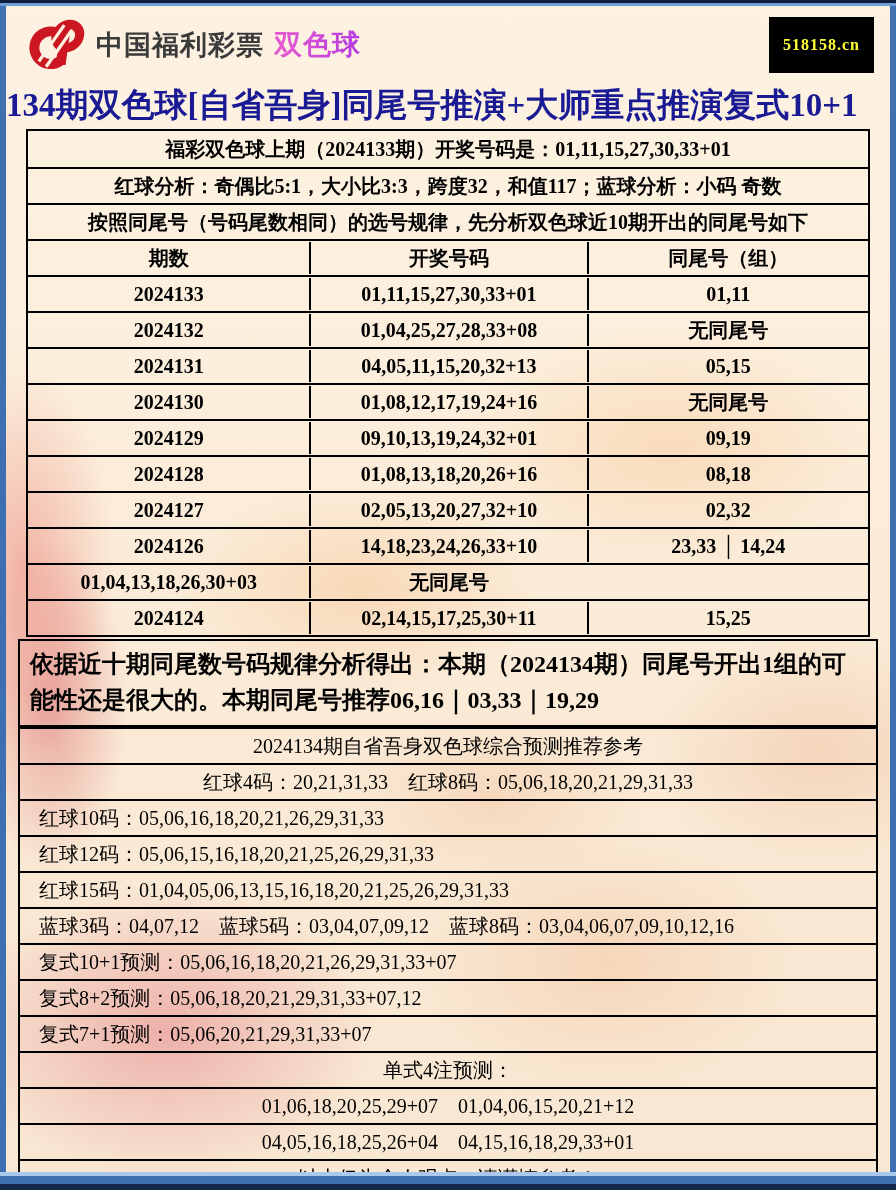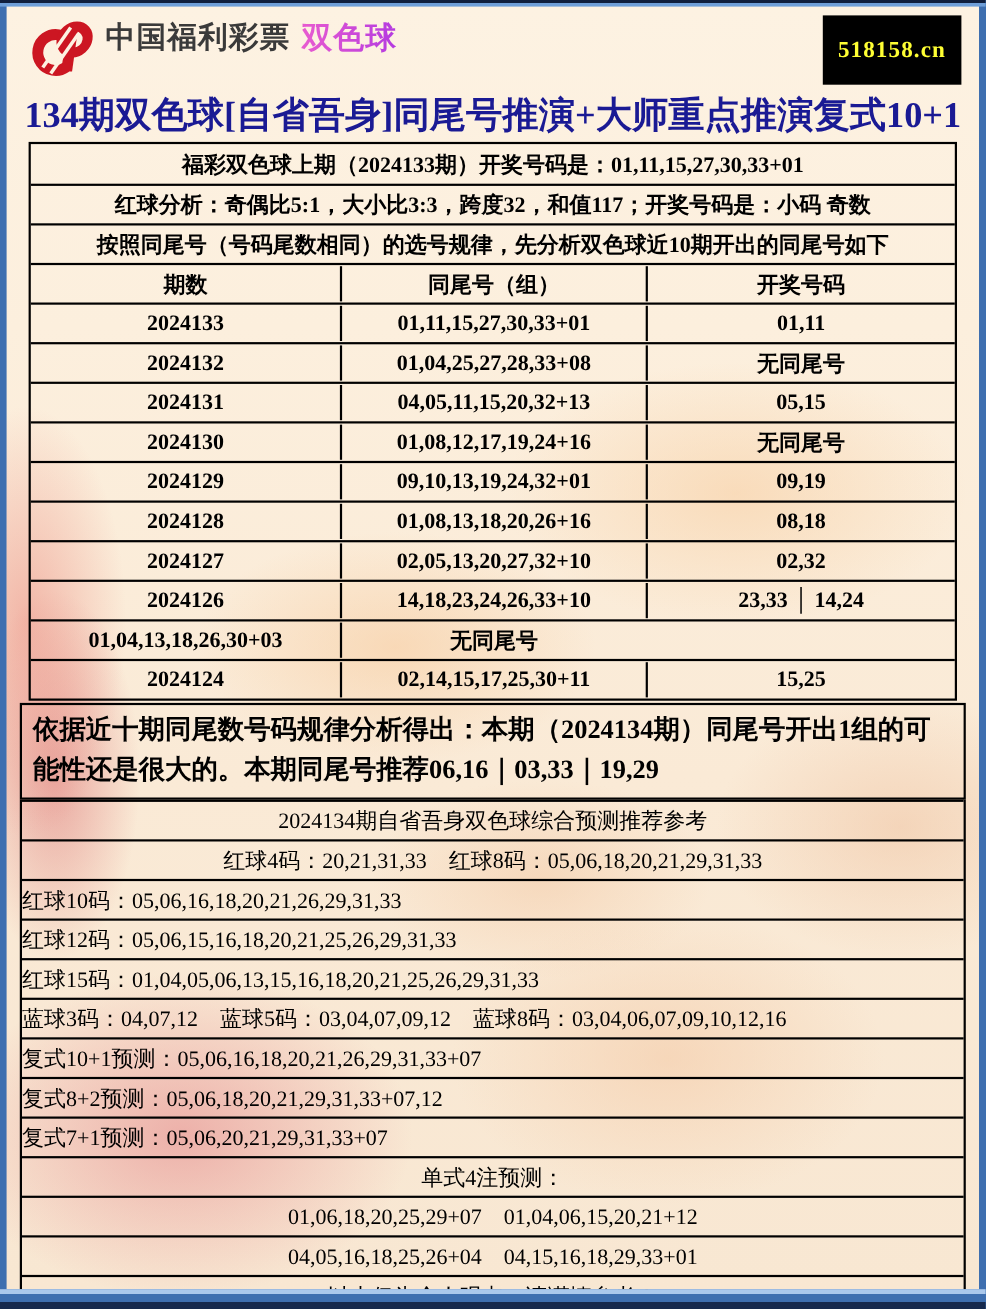--- a/index.html
+++ b/index.html
@@ -24,51 +24,51 @@
       radial-gradient(ellipse 300px 210px at 18% 88%, rgba(222,108,118,.45), transparent 70%),
       radial-gradient(ellipse 280px 190px at 68% 82%, rgba(244,203,168,.6), transparent 70%),
       radial-gradient(ellipse 240px 170px at 92% 64%, rgba(238,192,158,.5), transparent 70%),
       radial-gradient(ellipse 220px 130px at 55% 68%, rgba(242,196,158,.45), transparent 70%),
       linear-gradient(180deg,#fdf2e2 0%,#fcefdd 25%,#faead6 60%,#f8e7d2 100%);
     overflow:hidden;
   }
   
   .hdr{ height:80px; display:flex; align-items:center; justify-content:space-between;
     padding:0 16px 0 22px; }
-  .brandwrap{ display:flex; align-items:flex-start; gap:10px; }
+  .brandwrap{ display:flex; align-items:center; gap:10px; }
   .logo-svg{ width:58px; height:58px; display:block; }
   .brand-cn{ font-family:"Liberation Sans","DejaVu Sans",sans-serif;
     font-size:27px; font-weight:bold; color:#3a3a3a; letter-spacing:1px;}
   .brand-prod{ font-family:"Liberation Sans","DejaVu Sans",sans-serif;
     font-size:28px; font-weight:bold; letter-spacing:1px;
     background:linear-gradient(90deg,#e85bd0,#b43ae0);
     -webkit-background-clip:text; background-clip:text;
     -webkit-text-fill-color:transparent; color:#c94ad8;}
-  .sitebox{ background:#000; color:#ffff33; font-size:21px; font-weight:bold;
+  .sitebox{ background:#000; color:#ffff33; font-size:16px; font-weight:bold;
     padding:19px 14px; letter-spacing:1px; }
   
-  .title{ text-align:center; font-size:33px; font-weight:bold; color:#1a1a94;
+  .title{ text-align:left; font-size:33px; font-weight:bold; color:#1a1a94;
     height:42px; line-height:40px; white-space:nowrap; }
   
   .toptable{ margin:2px 20px 0 20px; border:2px solid #000; background:transparent; }
   .trow{ border-top:2px solid #000; min-height:36px; display:flex; align-items:center;
     justify-content:center; font-size:20px; font-weight:bold; color:#000; text-align:center; }
   .trow:first-child{ border-top:none; }
   .grid{ display:grid; grid-template-columns:33.5% 33% 33.5%; width:100%; align-items:stretch; }
   .gcell{ display:flex; align-items:center; justify-content:center; min-height:32px; padding:1px 14px;}
   .gcell + .gcell{ border-left:2px solid #000; }
   
   .analysis{ margin:2px 12px 0 12px; border:2px solid #000; font-size:24px;
     font-weight:bold; color:#000; padding:5px 10px 7px 10px; line-height:1.5; }
   
   .forecast{ margin:0 12px; border:2px solid #000; border-top:none; }
   .frow{ border-top:2px solid #000; min-height:36px; display:flex; align-items:center;
     font-size:20px; font-weight:normal; color:#000; }
   .frow.c{ justify-content:center; text-align:center; }
-  .frow.l{ justify-content:flex-start; padding-left:0; }
+  .frow.l{ justify-content:flex-start; padding-left:19px; }
 </style>
 </head>
 <body>
 
 <div class="frame-top"></div>
 <div class="frame-bottom"></div>
 
 <div class="page">
 
   <div class="hdr">
@@ -85,28 +85,28 @@
       <span class="brand-cn">中国福利彩票</span>
       <span class="brand-prod">双色球</span>
     </div>
     <div class="sitebox">518158.cn</div>
   </div>
 
   <div class="title">134期双色球[自省吾身]同尾号推演+大师重点推演复式10+1</div>
 
   <div class="toptable">
     <div class="trow">福彩双色球上期（2024133期）开奖号码是：01,11,15,27,30,33+01</div>
-    <div class="trow">红球分析：奇偶比5:1，大小比3:3，跨度32，和值117；开奖号码是：小码 奇数</div>
+    <div class="trow">红球分析：奇偶比5:1，大小比3:3，跨度32，和值117；蓝球分析：小码 奇数</div>
     <div class="trow">按照同尾号（号码尾数相同）的选号规律，先分析双色球近10期开出的同尾号如下</div>
 
     <div class="trow">
       <div class="grid">
         <div class="gcell">期数</div>
+        <div class="gcell">开奖号码</div>
         <div class="gcell">同尾号（组）</div>
-        <div class="gcell">开奖号码</div>
       </div>
     </div>
 
     <div class="trow">
         <div class="grid">
       <div class="gcell">2024133</div>
       <div class="gcell">01,11,15,27,30,33+01</div>
       <div class="gcell">01,11</div>
     </div>
       </div>

